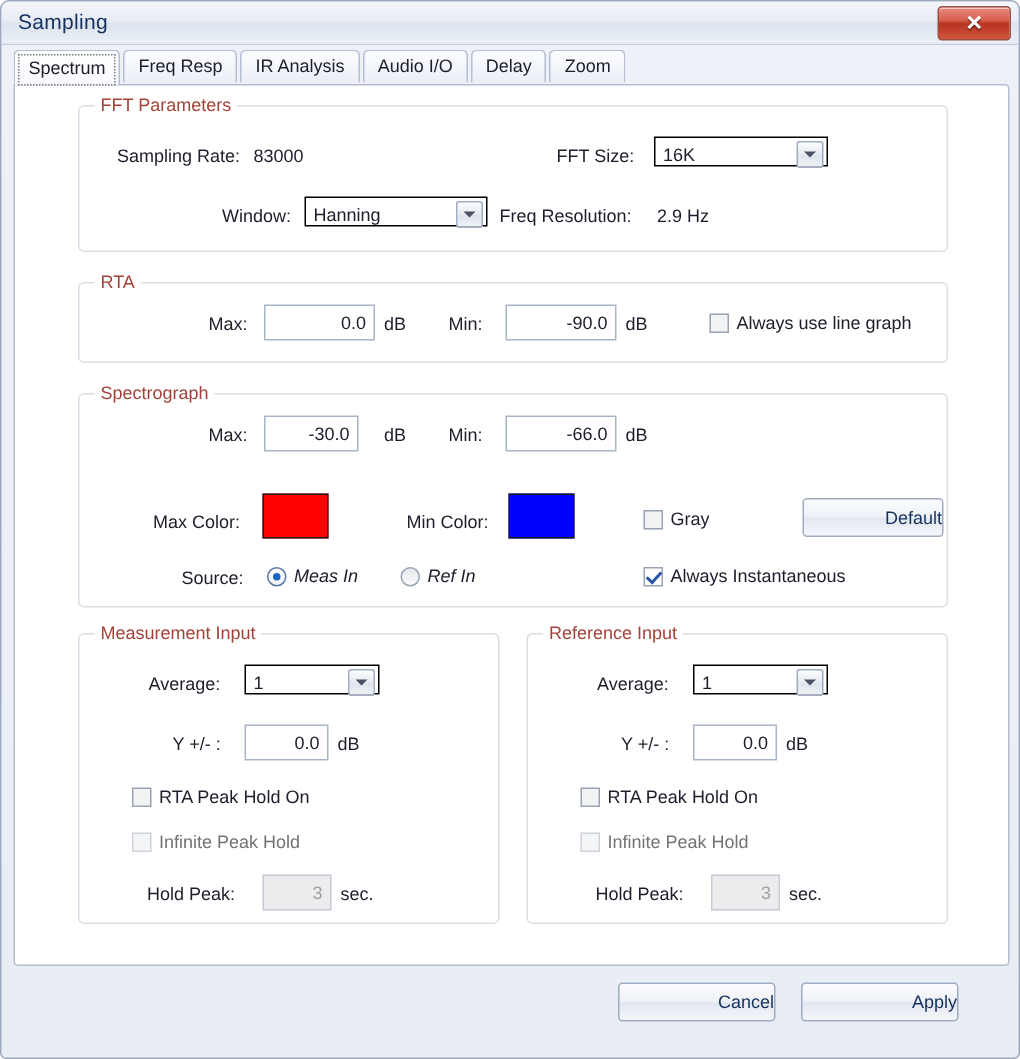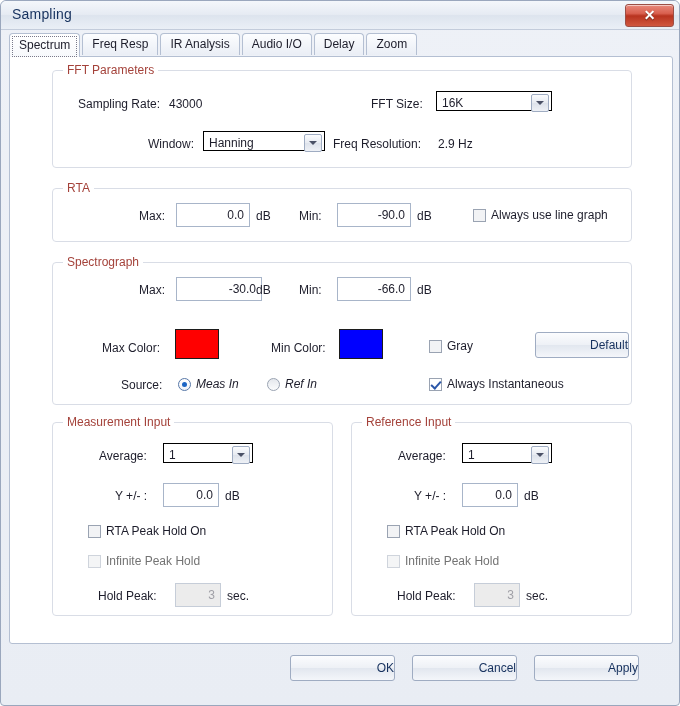--- a/index.html
+++ b/index.html
@@ -342,21 +342,21 @@
       <span>Zoom</span>
     </div>
   </div>
 
   <div class="panel">
 
     <div class="group" style="left:42px; top:13px; width:580px; height:98px;">
       <span class="group-legend">FFT Parameters</span>
 
       <span class="lbl" style="left:25px; top:26px;">Sampling Rate:</span>
-      <span class="lbl" style="left:116px; top:26px;">43000</span>
+      <span class="lbl" style="left:116px; top:26px;">83000</span>
 
       <span class="lbl" style="left:318px; top:26px;">FFT Size:</span>
       <div class="combo" style="left:383px; top:20px; width:116px;">
         <span class="combo-value">16K</span>
         <span class="combo-arrow-btn"></span>
       </div>
 
       <span class="lbl" style="left:95px; top:66px;">Window:</span>
       <div class="combo" style="left:150px; top:60px; width:122px;">
         <span class="combo-value">Hanning</span>
@@ -381,21 +381,21 @@
       <div class="checkbox" style="left:420px; top:19px;">
         <span class="box"></span>
         <span class="cb-label">Always use line graph</span>
       </div>
     </div>
 
     <div class="group" style="left:42px; top:205px; width:580px; height:143px;">
       <span class="group-legend">Spectrograph</span>
 
       <span class="lbl" style="left:86px; top:20px;">Max:</span>
-      <input class="txtbox" style="left: 123px; top: 14px; width: 86px; height: 24px; padding-left: 21px;" readonly="" value="-30.0">
+      <input class="txtbox" style="left: 123px; top: 14px; width: 63px; height: 24px; padding-left: 21px;" readonly="" value="-30.0">
       <span class="lbl" style="left:203px; top:20px;">dB</span>
 
       <span class="lbl" style="left:246px; top:20px;">Min:</span>
       <input class="txtbox" style="left: 284px; top: 14px; width: 74px; height: 24px;" readonly="" value="-66.0">
       <span class="lbl" style="left:364px; top:20px;">dB</span>
 
       <span class="lbl" style="left:49px; top:78px;">Max Color:</span>
       <span class="swatch" id="max-swatch" style="left: 122px; top: 66px; width: 44px; height: 30px; background: rgb(255, 0, 0);"></span>
 
       <span class="lbl" style="left:218px; top:78px;">Min Color:</span>
@@ -476,18 +476,17 @@
       </div>
 
       <span class="lbl" style="left:45px; top:166px;">Hold Peak:</span>
       <input class="txtbox disabled" style="left: 122px; top: 160px; width: 46px; height: 24px;" disabled="" value="3">
       <span class="lbl" style="left:174px; top:166px;">sec.</span>
     </div>
 
   </div>
 
   <div class="footer">
-    <div class="btn" style="left:289px; top:13px; width:105px; height:26px; line-height:24px;">OK</div>
     <div class="btn" style="left:411px; top:13px; width:105px; height:26px; line-height:24px;">Cancel</div>
     <div class="btn" style="left:533px; top:13px; width:105px; height:26px; line-height:24px;">Apply</div>
   </div>
 
 </div>
 
 </body></html>

